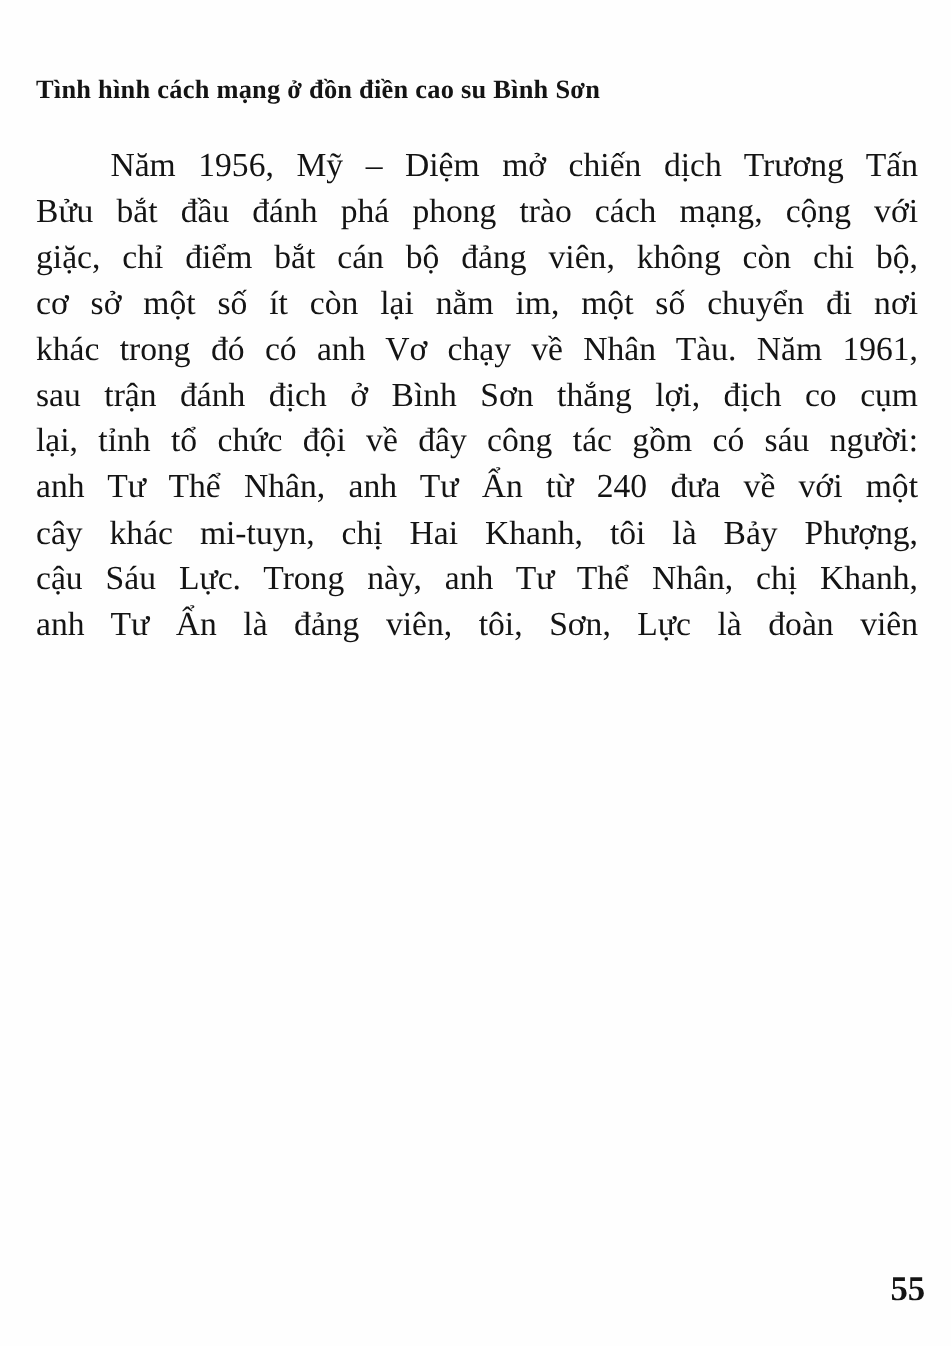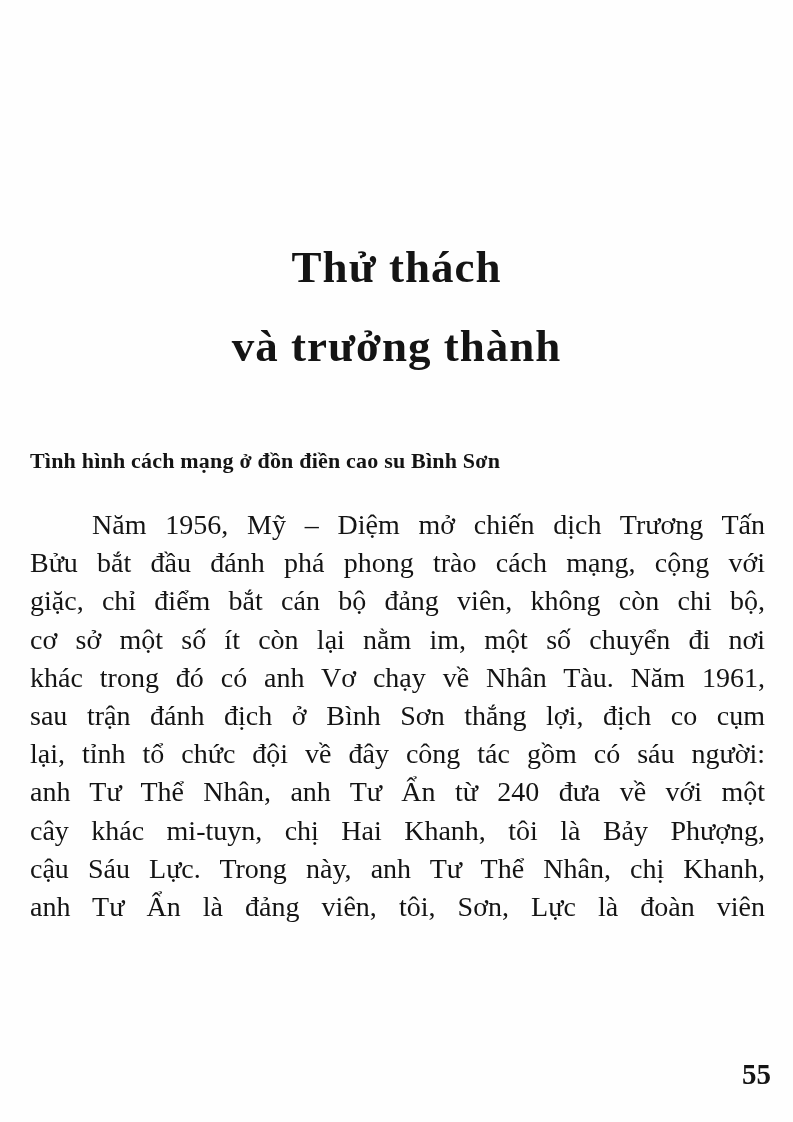--- a/index.html
+++ b/index.html
@@ -57,24 +57,20 @@
     right: 22px;
     font-size: 29px;
     font-weight: bold;
   }
 </style>
 </head>
 <body>
 
 <div class="page">
 
-  <div class="title-block">
-    <div class="title-line">Thử thách</div>
-    <div class="title-line">và trưởng thành</div>
-  </div>
 
   <div class="section-heading">Tình hình cách mạng ở đồn điền cao su Bình Sơn</div>
 
   <div class="body-text">
     <div class="body-line first">Năm 1956, Mỹ – Diệm mở chiến dịch Trương Tấn</div>
     <div class="body-line">Bửu bắt đầu đánh phá phong trào cách mạng, cộng với</div>
     <div class="body-line">giặc, chỉ điểm bắt cán bộ đảng viên, không còn chi bộ,</div>
     <div class="body-line">cơ sở một số ít còn lại nằm im, một số chuyển đi nơi</div>
     <div class="body-line">khác trong đó có anh Vơ chạy về Nhân Tàu. Năm 1961,</div>
     <div class="body-line">sau trận đánh địch ở Bình Sơn thắng lợi, địch co cụm</div>

